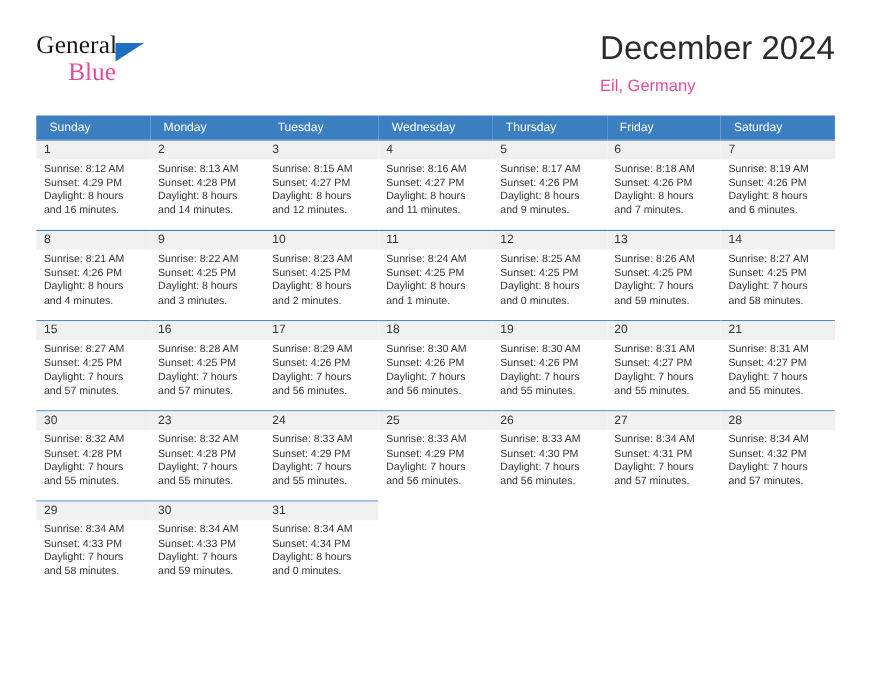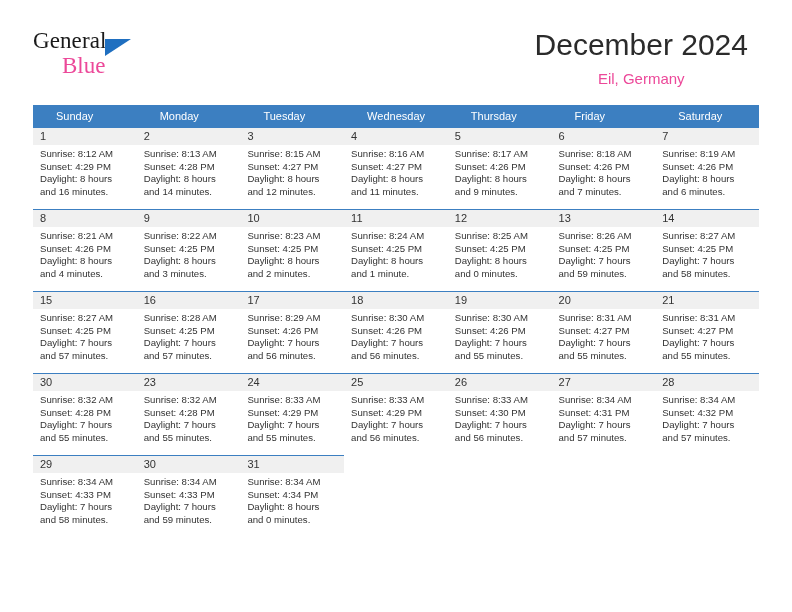--- a/index.html
+++ b/index.html
@@ -61,23 +61,23 @@
     left: 29px;
     top: 25px;
     font-size: 23px;
     color: #ec4899;
     font-family: Liberation Serif, serif;
     font-weight: 400;
     line-height: 26px;
   }
   .title-wrap {
     position: absolute;
-    right: 11px;
+    right: 0;
     top: -2px;
-    text-align: center;
+    text-align: left;
   }
   .cal-title {
     font-size: 30px;
     font-weight: 400;
     color: #2b2b2b;
     line-height: 38px;
     white-space: nowrap;
   }
   .cal-subtitle {
     font-size: 15px;
@@ -96,21 +96,21 @@
     width: 726px;
     border-collapse: collapse;
     table-layout: fixed;
   }
   .calendar th {
     background: #3c7fc1;
     color: #ffffff;
     font-size: 11px;
     font-weight: 400;
     text-align: left;
-    padding: 5px 0 5px 23px;
+    padding: 5px 0 5px 12px;
     border: none;
     height: 12px;
     line-height: 12px;
   }
   .calendar td {
     vertical-align: top;
     padding: 0;
     border: none;
     width: 103.71px;
     height: 82px;

